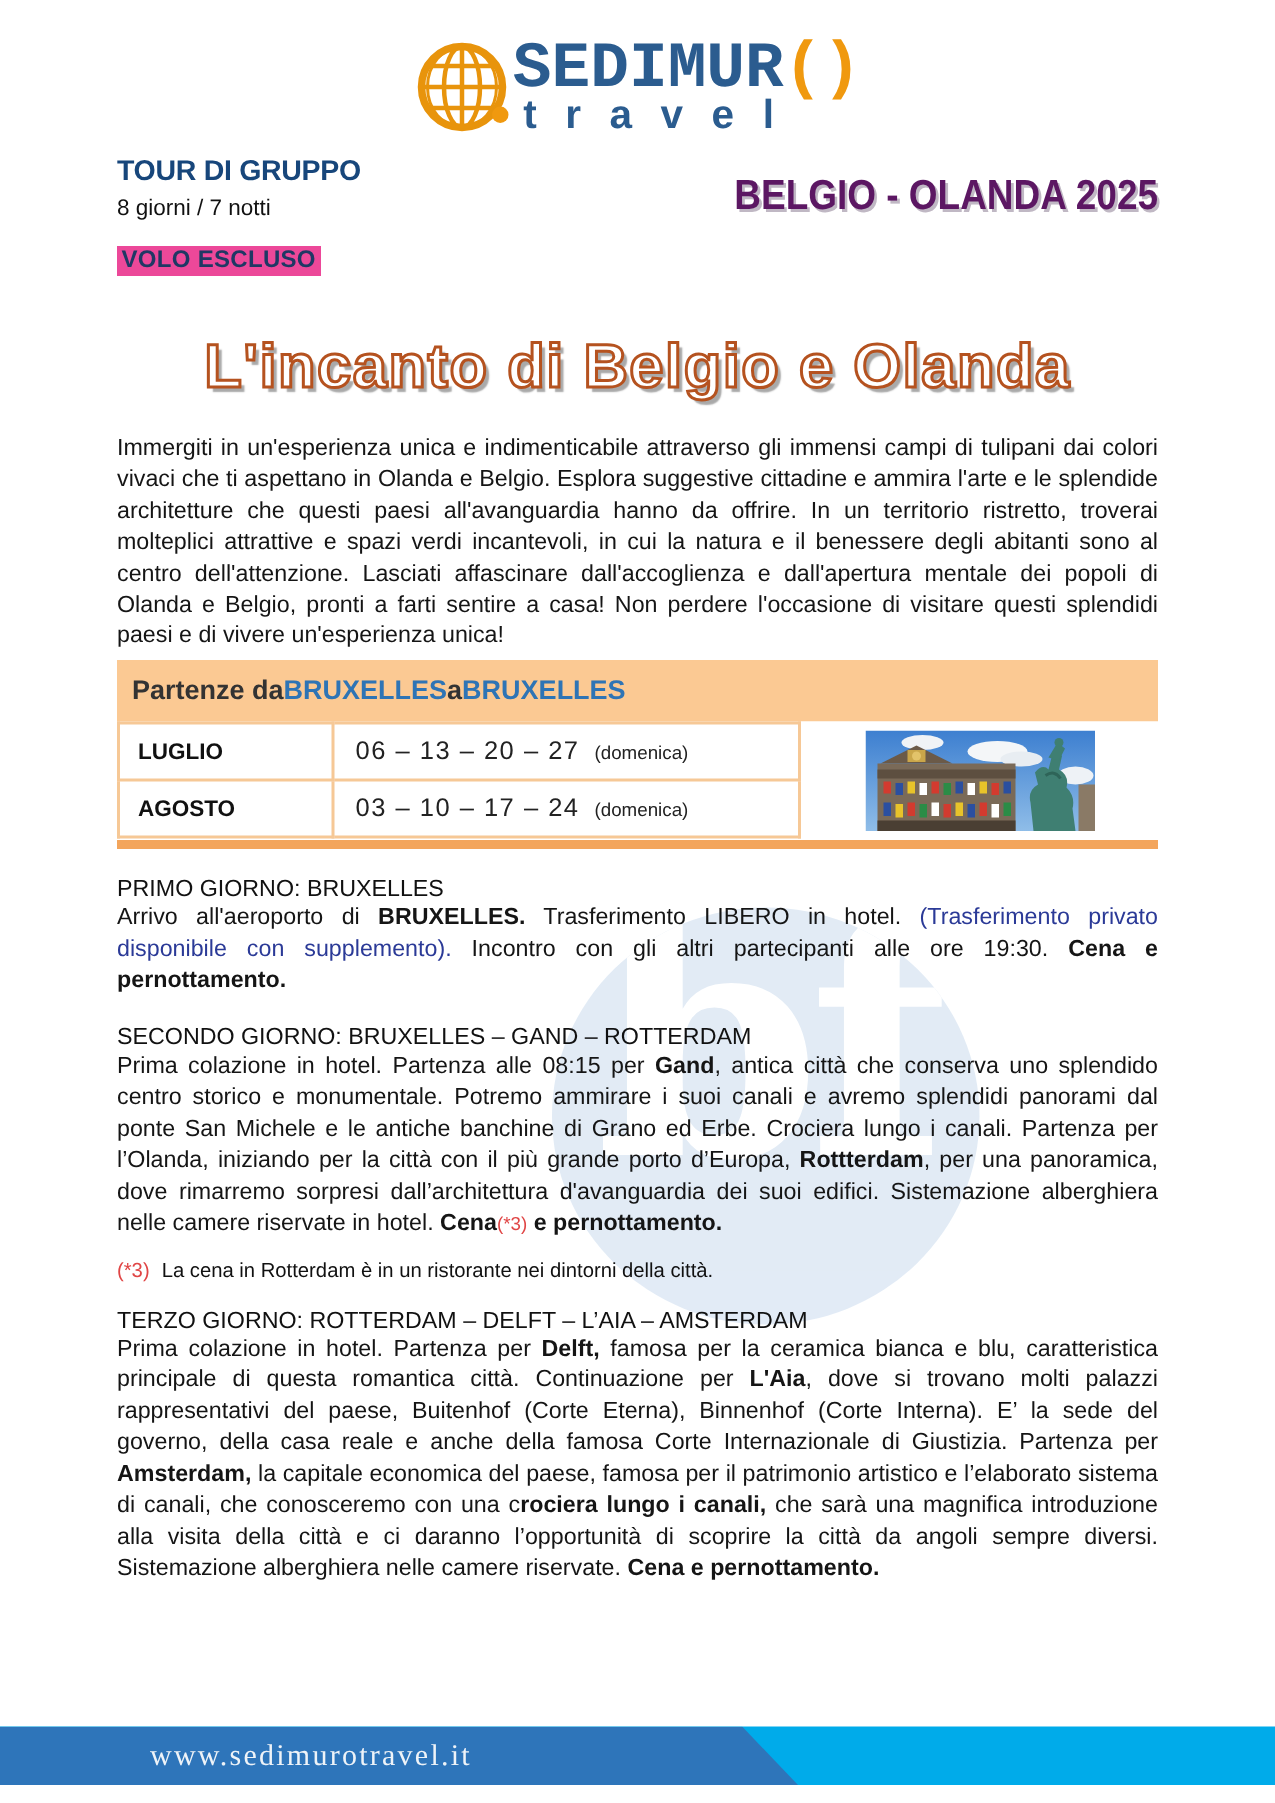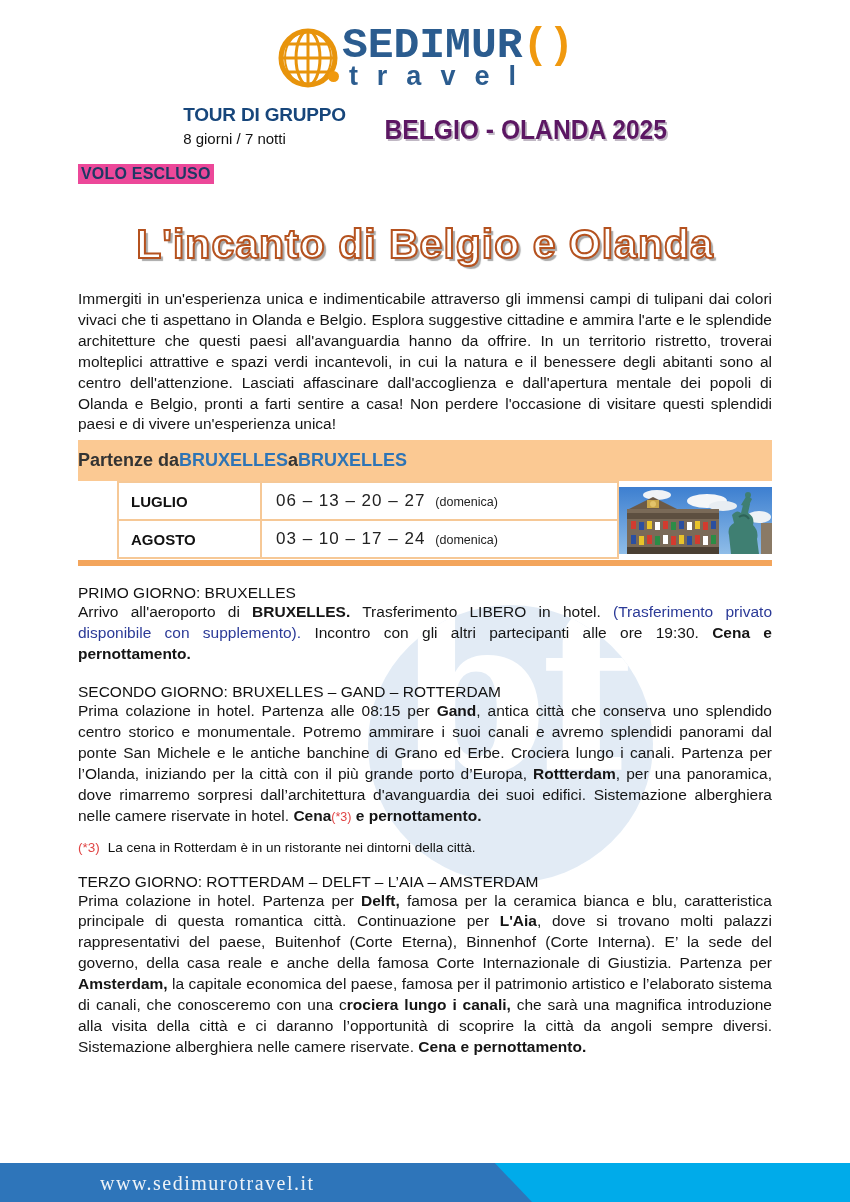--- a/index.html
+++ b/index.html
@@ -27,21 +27,21 @@
   .logo { display:flex; align-items:flex-start; }
   .logo-globe { margin-top:2px; margin-right:2px; }
   .logo-textblock { display:flex; flex-direction:column; }
   .logo-main { font-size:43px; font-weight:bold; color:#2b5c8f; letter-spacing:0px; line-height:1;font-family:Liberation Mono, monospace; }
   .logo-paren { color:#f0990f; font-weight:bold; }
   .logo-sub-row { display:flex; align-items:center; margin-top:-4px; }
   .logo-dot { width:11px; height:11px; border-radius:50%; background:#f0990f; margin-right:10px; margin-left:-14px; }
   .logo-sub { font-size:27px; font-weight:bold; color:#2b5c8f; letter-spacing:19px; line-height:1; }
 
   
-  .header-row { display:flex; justify-content:center; align-items:flex-start; margin-top:0px; }
+  .header-row { display:flex; justify-content:space-between; align-items:flex-start; margin-top:0px; }
   .tour-label { font-size:19px; font-weight:bold; color:#17467b; letter-spacing:-0.2px; }
   .duration { font-size:15px; color:#111; margin-top:4px; }
   .dest-year {
     font-size:28px; font-weight:bold; color:#5c1763;
     transform:scaleX(0.88); transform-origin:right top;
     text-shadow:2px 2px 0 #c0b8c4; margin-top:10px; white-space:nowrap;
   }
   .flight-note-row { margin-top:17px; }
   .flight-note {
     display:inline-block; background:#ec4899; color:#1f3864;
@@ -56,46 +56,46 @@
     text-shadow:3px 3px 1px #a9a9a9;
   }
 
   
   .intro { margin-top:21px; font-size:15.5px; line-height:20.9px; text-align:justify; color:#151515; }
 
   
   .departures { margin-top:5px; }
   .dep-header {
     height:41px; background:#fbc993; display:flex; align-items:center;
-    font-size:18px; font-weight:bold; color:#333;
+    padding-left:10px; font-size:18px; font-weight:bold; color:#333;
   }
   .dep-header .city { color:#2e74b5; }
   .dep-body { display:flex; }
-  .dep-table { width:519px; border-collapse:collapse;margin-left:39px; }
+  .dep-table { width:456px; border-collapse:collapse; }
   .dep-table td { border:2px solid #f6c896; background:#fff; height:38px; vertical-align:middle; }
   .dep-table td.month { width:143px; font-weight:bold; font-size:15px; padding-left:12px; color:#111; }
   .dep-table td.dates { font-size:17px; padding-left:14px; color:#222; letter-spacing:1px; }
   .dep-table td.dates .dow { font-size:12.5px; letter-spacing:0; margin-left:10px; color:#222; }
   .dep-photo-area { flex:1; display:flex; align-items:center; justify-content:center; background:#fff; }
   .dep-photo { width:153px; height:67px; display:block; }
   .dep-strip { height:6px; background:#f3a55c; margin-top:1px; }
 
   
   .day { margin-top:18px; }
   .day:first-of-type { margin-top:39px; }
   .day-title { font-size:15.5px; font-weight:normal; color:#111; margin-bottom:0px; }
   .day-body { font-size:15.5px; line-height:20.9px; text-align:justify; color:#151515; }
   .day-body .b { font-weight:bold; }
   .day-body .c-blue { color:#2b3a97; }
   .day-body .c-red { color:#e04545; font-size:12.5px; }
   .footnote { margin-top:12px; font-size:13.5px; color:#111; }
   .footnote .marker { color:#e04545; margin-right:8px; }
 
   
-  .footer { position:absolute; left:0; bottom:0; width:850px; height:39px; background:#00abea; z-index:2; }
+  .footer { position:absolute; left:0; bottom:12px; width:850px; height:39px; background:#00abea; z-index:2; }
   .footer-dark {
     position:absolute; left:0; top:0; width:532px; height:39px; background:#2e75ba;
     clip-path:polygon(0 0, 93% 0, 100% 100%, 0 100%);
   }
   .footer-url {
     position:absolute; left:100px; top:50%; transform:translateY(-50%);
     font-family:"Liberation Serif", serif; font-size:20px; color:#eef3f8; letter-spacing:1.5px;
   }
 </style>
 </head>

